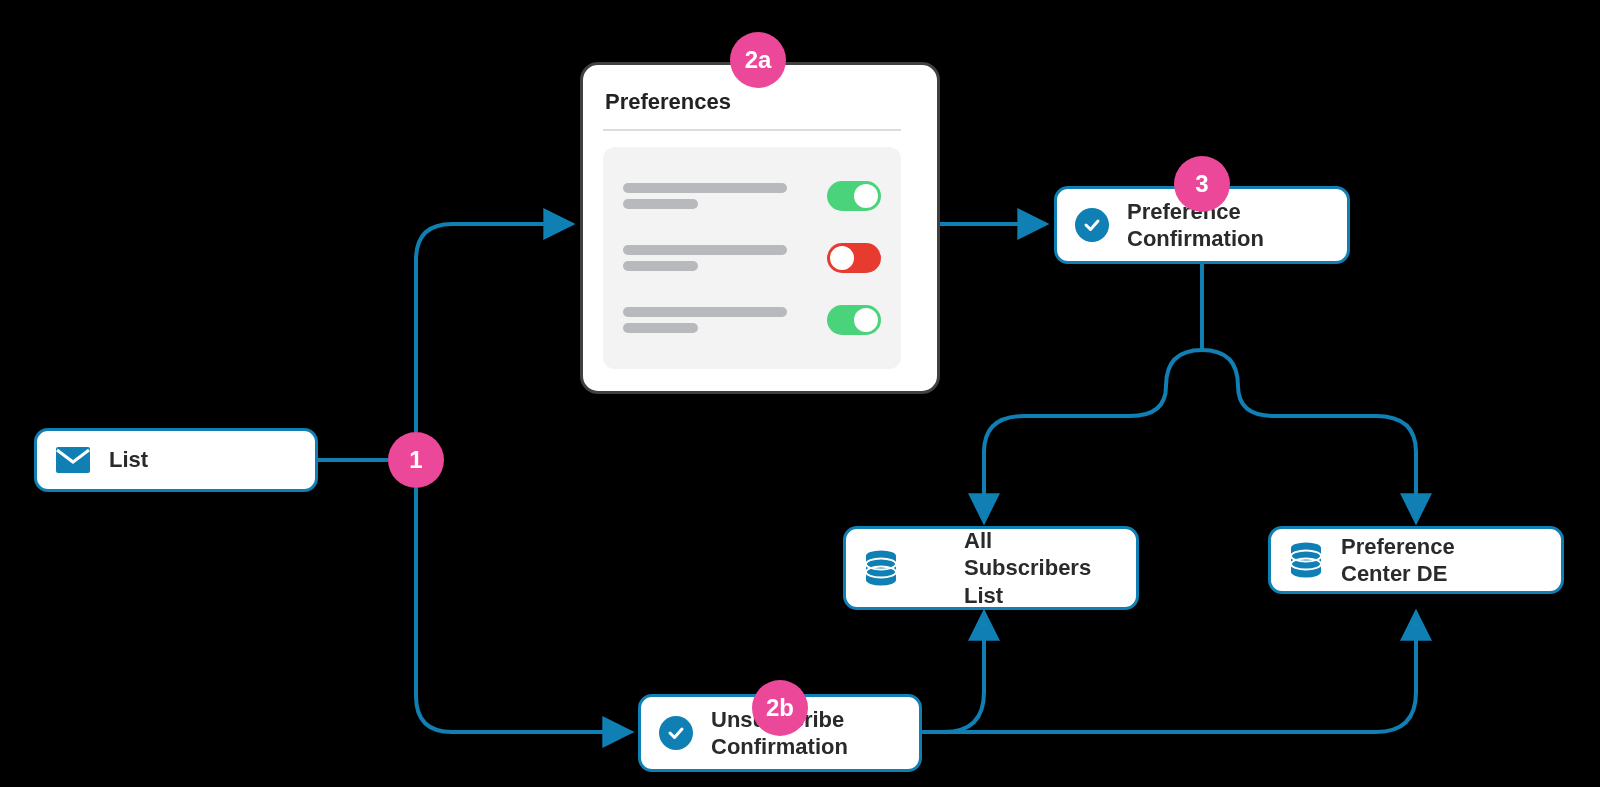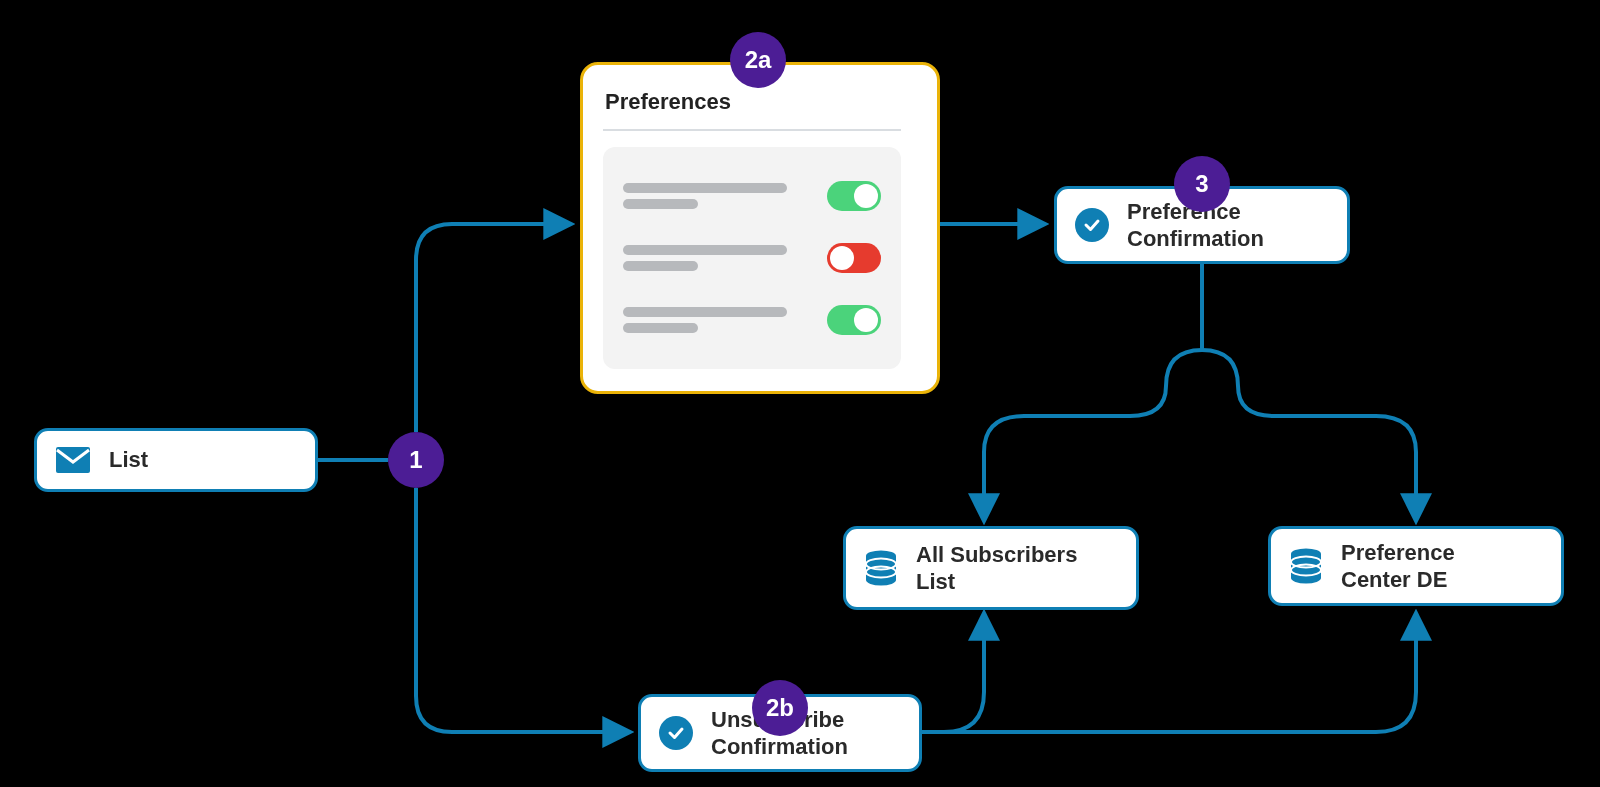--- a/index.html
+++ b/index.html
@@ -14,33 +14,33 @@
     display:flex;
     align-items:center;
     padding:10px 18px;
   }
   .node .icon { flex:0 0 auto; margin-right:18px; display:flex; align-items:center; justify-content:center; }
   .node .label { font-size:22px; font-weight:600; color:#2a2a2a; line-height:1.25; white-space:pre-line; }
 
   .badge {
     position:absolute;
     width:56px; height:56px;
-    background:#4c1d95;
+    background:#ec4899;
     border-radius:50%;
     display:flex; align-items:center; justify-content:center;
     color:#fff; font-size:24px; font-weight:700;
     box-shadow: 0 0 0 2px rgba(0,0,0,0);
     z-index:5;
   }
 
   
   .pref-card {
     position:absolute;
     background:#fff;
-    border:3px solid #eab308;
+    border:3px solid #404040;
     border-radius:18px;
     padding:18px 36px 22px 20px;
   }
   .pref-title { font-size:22px; font-weight:600; color:#222; padding:6px 2px 14px 2px; border-bottom:2px solid #d9dde1; }
   .pref-body { margin-top:16px; background:#f3f3f3; border-radius:12px; padding:18px 20px; }
   .pref-row { display:flex; align-items:center; justify-content:space-between; padding:12px 0; }
   .pref-lines { flex:1; margin-right:26px; }
   .pref-line { height:10px; background:#b7b9bc; border-radius:5px; margin:6px 0; }
   .pref-line.long { width:92%; }
   .pref-line.short { width:42%; }
@@ -159,34 +159,34 @@
       </span>
     </span>
     <span class="label">Preference
 Confirmation</span>
   </div>
 
   <div class="badge" style="left:1174px; top:156px;">
     <span>3</span>
   </div>
 
-  <div class="node" style="left:843px; top:526px; width:296px; height:84px;">
+  <div class="node" style="left:843px; top:526px; width:296px; height:84px;gap:48px;">
     <span class="icon">
       <svg class="db-icon" viewBox="0 0 34 36">
         <ellipse cx="17" cy="6" rx="15" ry="5.5" fill="#0f7fb4"></ellipse>
         <path d="M2 6 V30 A15 5.5 0 0 0 32 30 V6" fill="#0f7fb4"></path>
         <ellipse cx="17" cy="14" rx="15" ry="5.5" fill="none" stroke="#fff" stroke-width="2"></ellipse>
         <ellipse cx="17" cy="22" rx="15" ry="5.5" fill="none" stroke="#fff" stroke-width="2"></ellipse>
       </svg>
     </span>
     <span class="label">All Subscribers
 List</span>
   </div>
 
-  <div class="node" style="left:1268px; top:526px; width:296px; height:80px;">
+  <div class="node" style="left:1268px; top:526px; width:296px; height:68px;">
     <span class="icon">
       <svg class="db-icon" viewBox="0 0 34 36">
         <ellipse cx="17" cy="6" rx="15" ry="5.5" fill="#0f7fb4"></ellipse>
         <path d="M2 6 V30 A15 5.5 0 0 0 32 30 V6" fill="#0f7fb4"></path>
         <ellipse cx="17" cy="14" rx="15" ry="5.5" fill="none" stroke="#fff" stroke-width="2"></ellipse>
         <ellipse cx="17" cy="22" rx="15" ry="5.5" fill="none" stroke="#fff" stroke-width="2"></ellipse>
       </svg>
     </span>
     <span class="label">Preference
 Center DE</span>

